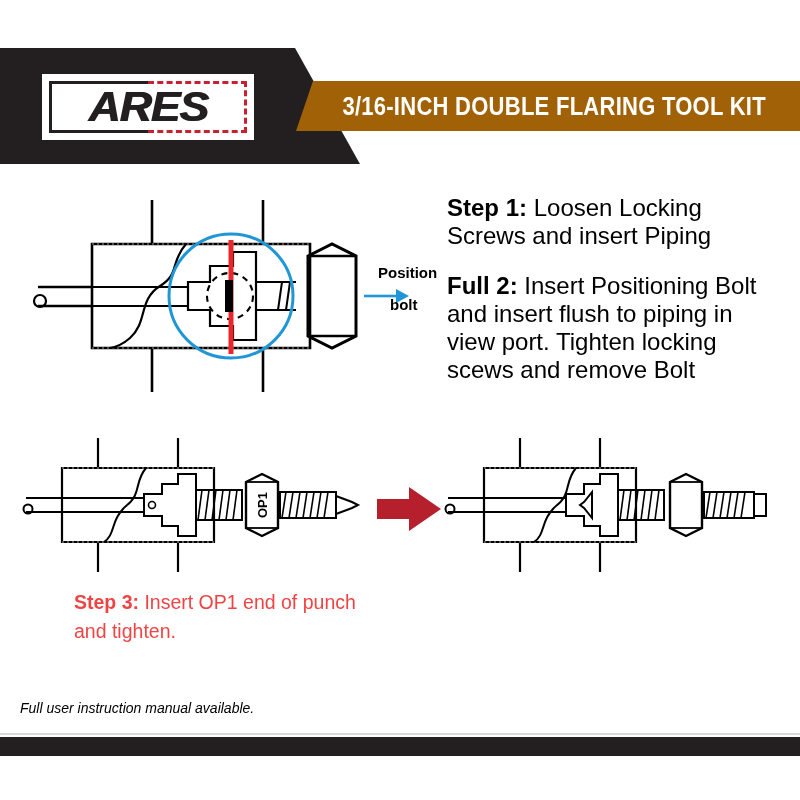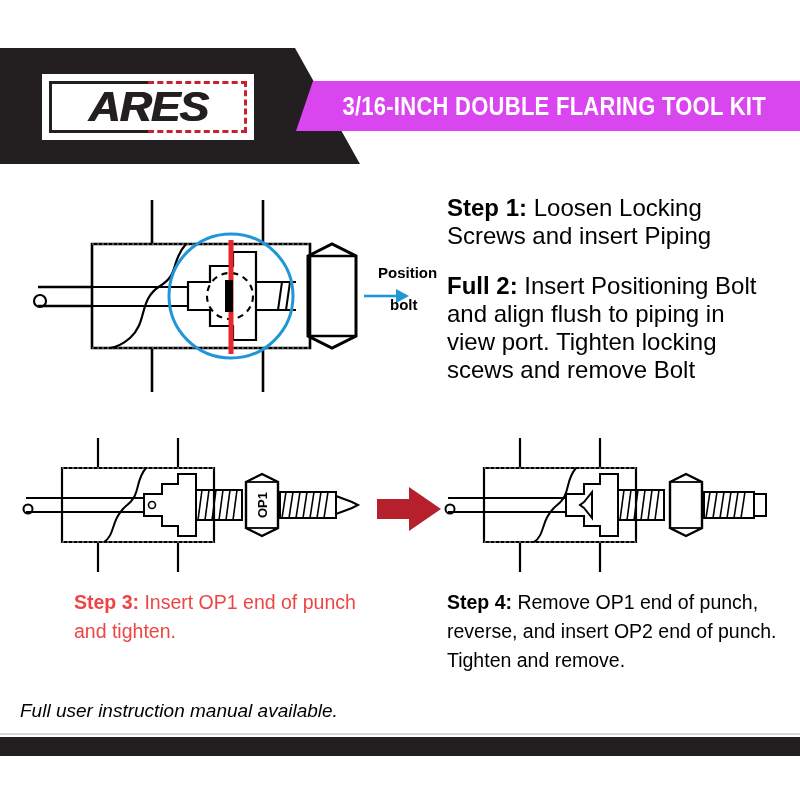--- a/index.html
+++ b/index.html
@@ -33,21 +33,21 @@
     position: absolute;
     left: 0; top: 0;
     width: 360px; height: 116px;
     background: #231f20;
     clip-path: polygon(0 0, 295px 0, 360px 116px, 0 116px);
   }
   .header-red {
     position: absolute;
     left: 296px; top: 33px;
     width: 504px; height: 50px;
-    background: #d946ef;
+    background: #a16207;
     clip-path: polygon(17px 0, 504px 0, 504px 50px, 0 50px);
     box-shadow: 0 1px 2px rgba(0,0,0,0.18);
   }
   .header-title {
     position: absolute;
     left: 0; top: 0;
     width: 504px; height: 50px;
     display: flex;
     align-items: center;
     justify-content: center;
@@ -145,21 +145,21 @@
     position: absolute;
     left: 447px; top: 424px;
     width: 330px;
     font-size: 19.5px;
     line-height: 29px;
     color: #000;
   }
   .footer-note {
     position: absolute;
     left: 20px; top: 536px;
-    font-size: 19px;
+    font-size: 14px;
     font-style: italic;
     color: #000;
   }
 
   
   .footer-bar {
     position: absolute;
     left: 0; top: 737px;
     width: 800px; height: 19px;
     background: #231f20;
@@ -249,21 +249,21 @@
 
       <text x="358" y="96" font-family="Liberation Sans, sans-serif" font-size="15" font-weight="bold" fill="#000">Position</text>
       <text x="370" y="128" font-family="Liberation Sans, sans-serif" font-size="15" font-weight="bold" fill="#000">bolt</text>
     </svg>
 
     <div class="steps-right">
       <p class="para">
         <b>Step 1:</b><span> Loosen Locking Screws and insert Piping</span>
       </p>
       <p class="para">
-        <b>Full 2:</b><span> Insert Positioning Bolt and align flush to piping in view port. Tighten locking scews and remove Bolt</span>
+        <b>Full 2:</b><span> Insert Positioning Bolt and insert flush to piping in view port. Tighten locking scews and remove Bolt</span>
       </p>
     </div>
 
     <svg width="350" height="150" viewBox="0 0 350 150" style="position:absolute; left:18px; top:266px;">
 
       <line x1="80" y1="8" x2="80" y2="38" class="dg-line" stroke-width="2.2"></line>
       <line x1="160" y1="8" x2="160" y2="38" class="dg-line" stroke-width="2.2"></line>
       <line x1="80" y1="112" x2="80" y2="142" class="dg-line" stroke-width="2.2"></line>
       <line x1="160" y1="112" x2="160" y2="142" class="dg-line" stroke-width="2.2"></line>
 
@@ -361,23 +361,20 @@
         <line x1="298" y1="62" x2="294" y2="88"></line>
           <line x1="305" y1="62" x2="301" y2="88"></line>
       </g>
       <rect x="314" y="64" width="12" height="22" fill="#fff" class="dg-line" stroke-width="2"></rect>
     </svg>
 
     <div class="step3-text">
       <b>Step 3:</b><span> Insert OP1 end of punch and tighten.</span>
     </div>
 
-    <div class="step4-text">
-      <b>Step 4:</b><span> Remove OP1 end of punch, reverse, and insert OP2 end of punch. Tighten and remove.</span>
-    </div>
 
     <div class="footer-note">Full user instruction manual available.</div>
   </div>
 
   <div class="footer-hairline"></div>
   <div class="footer-bar"></div>
 
 </div>
 
 </body></html>

